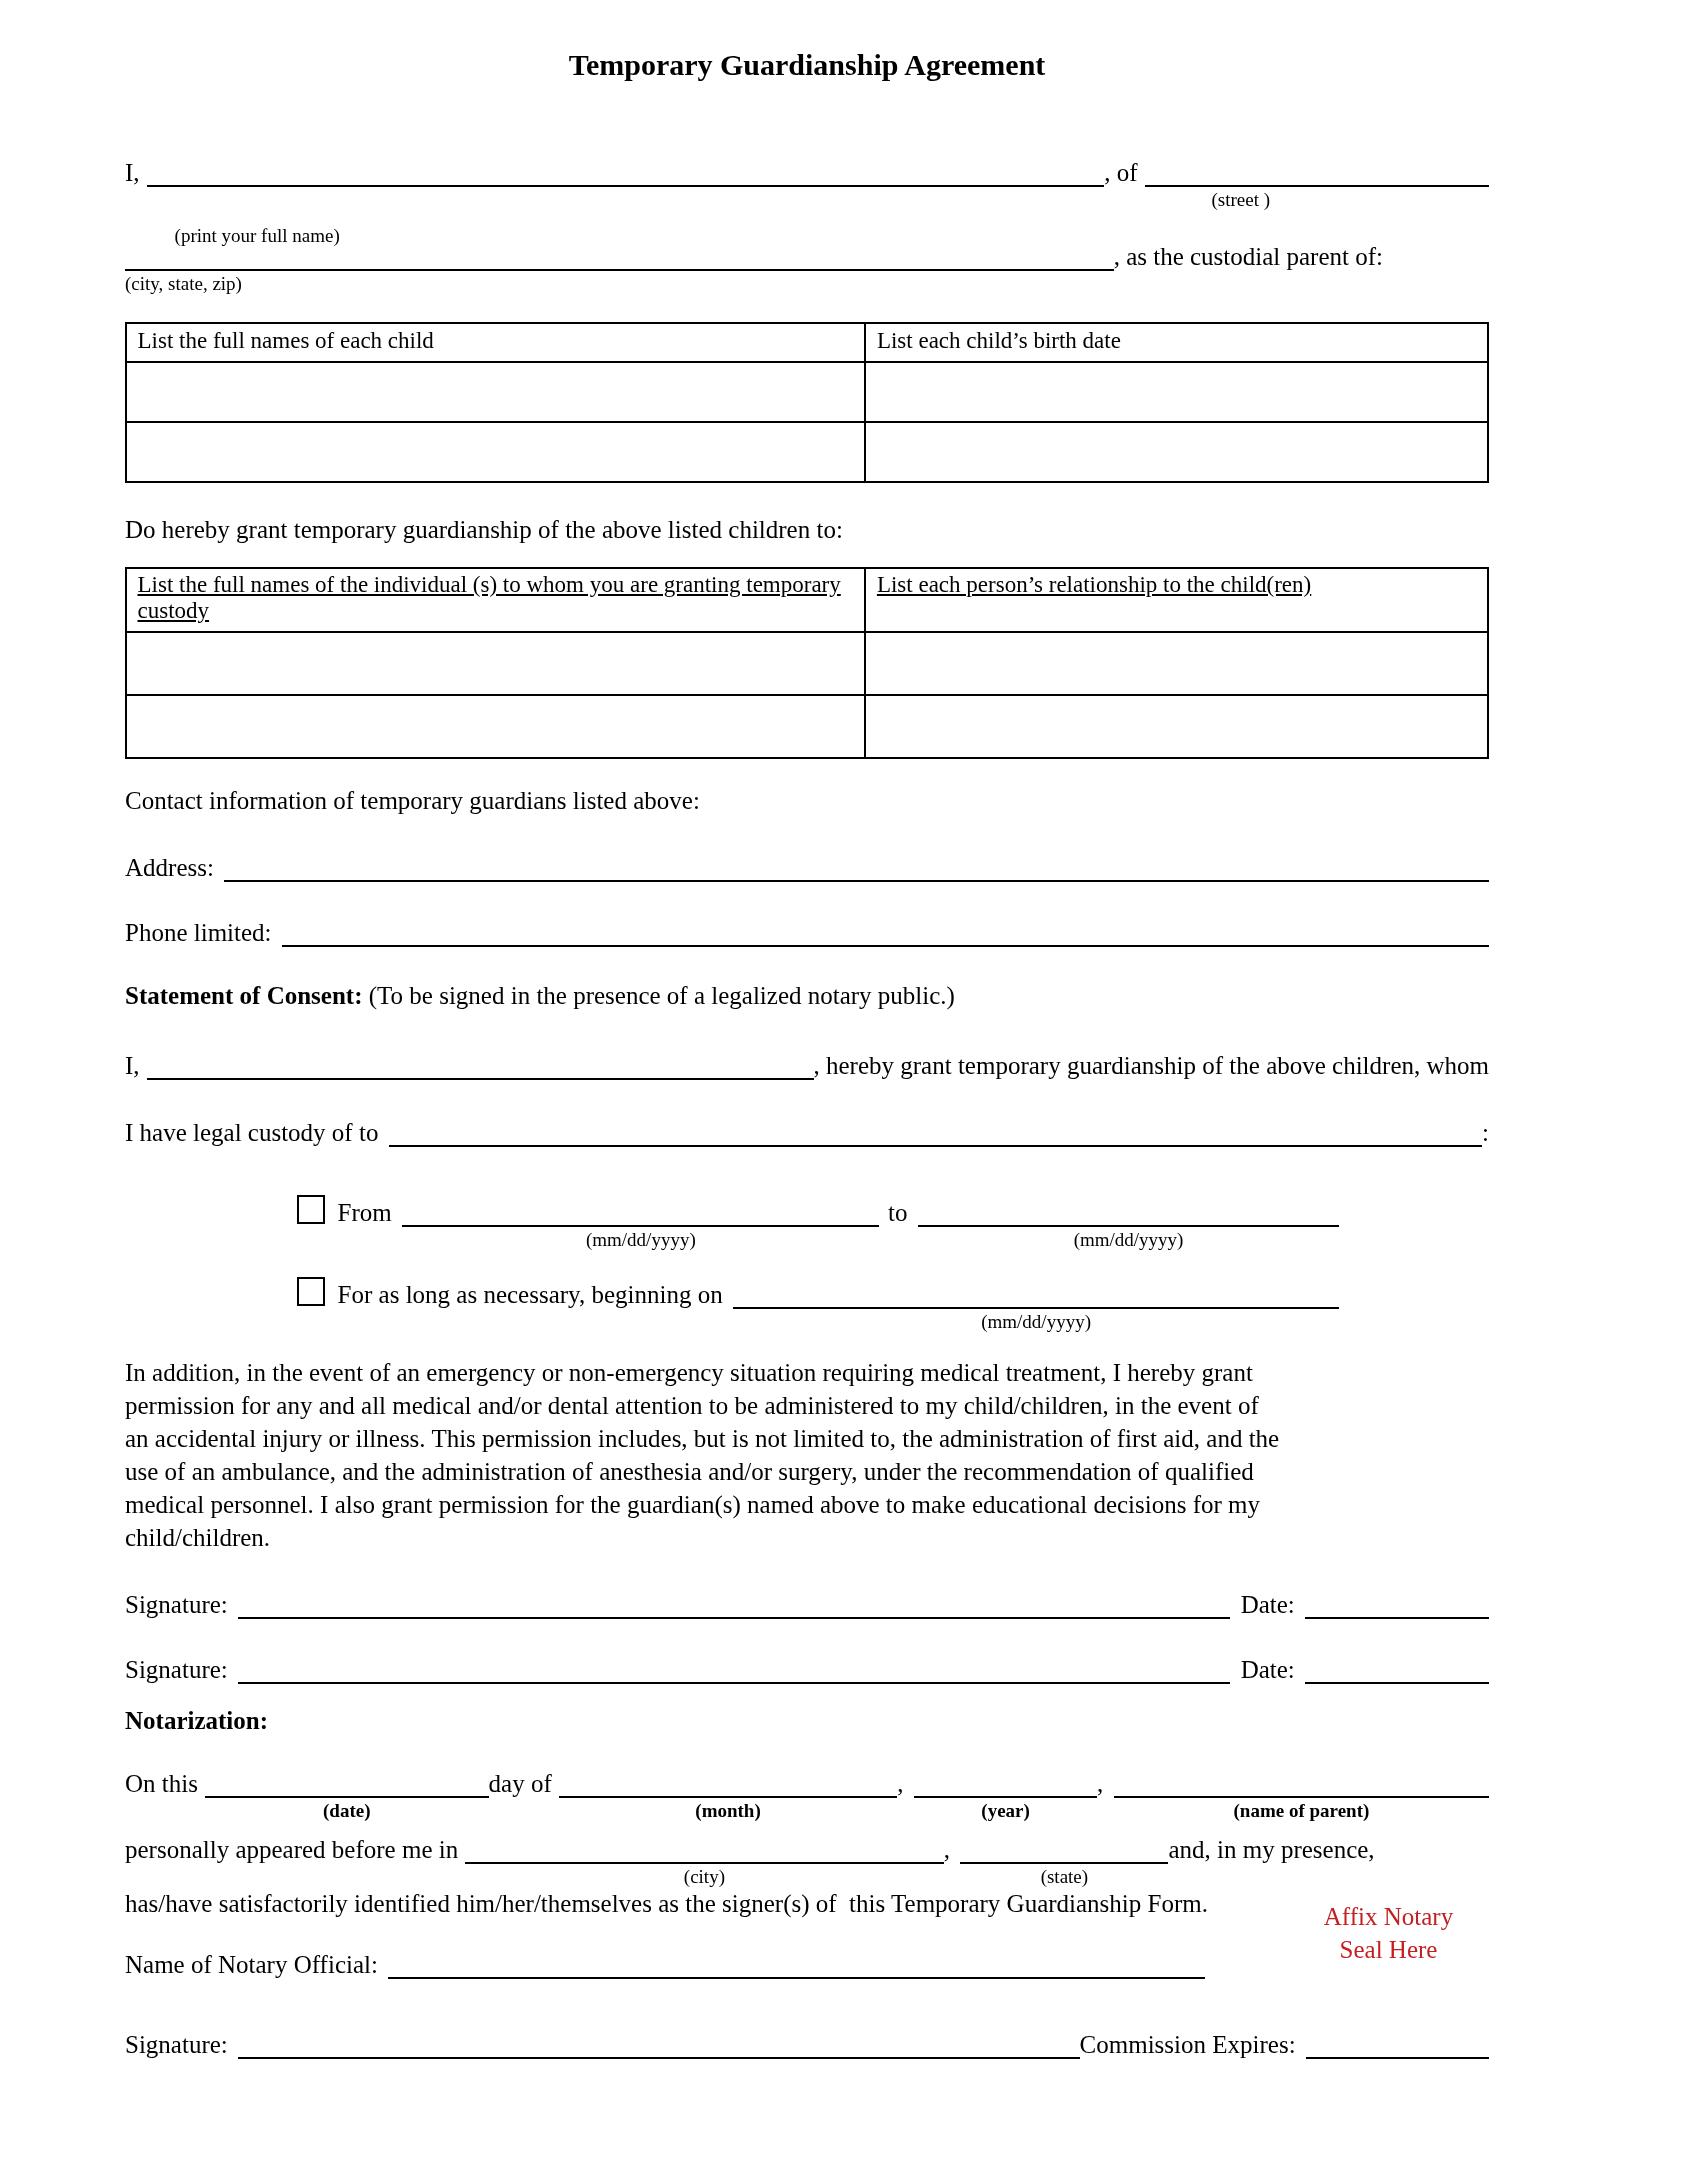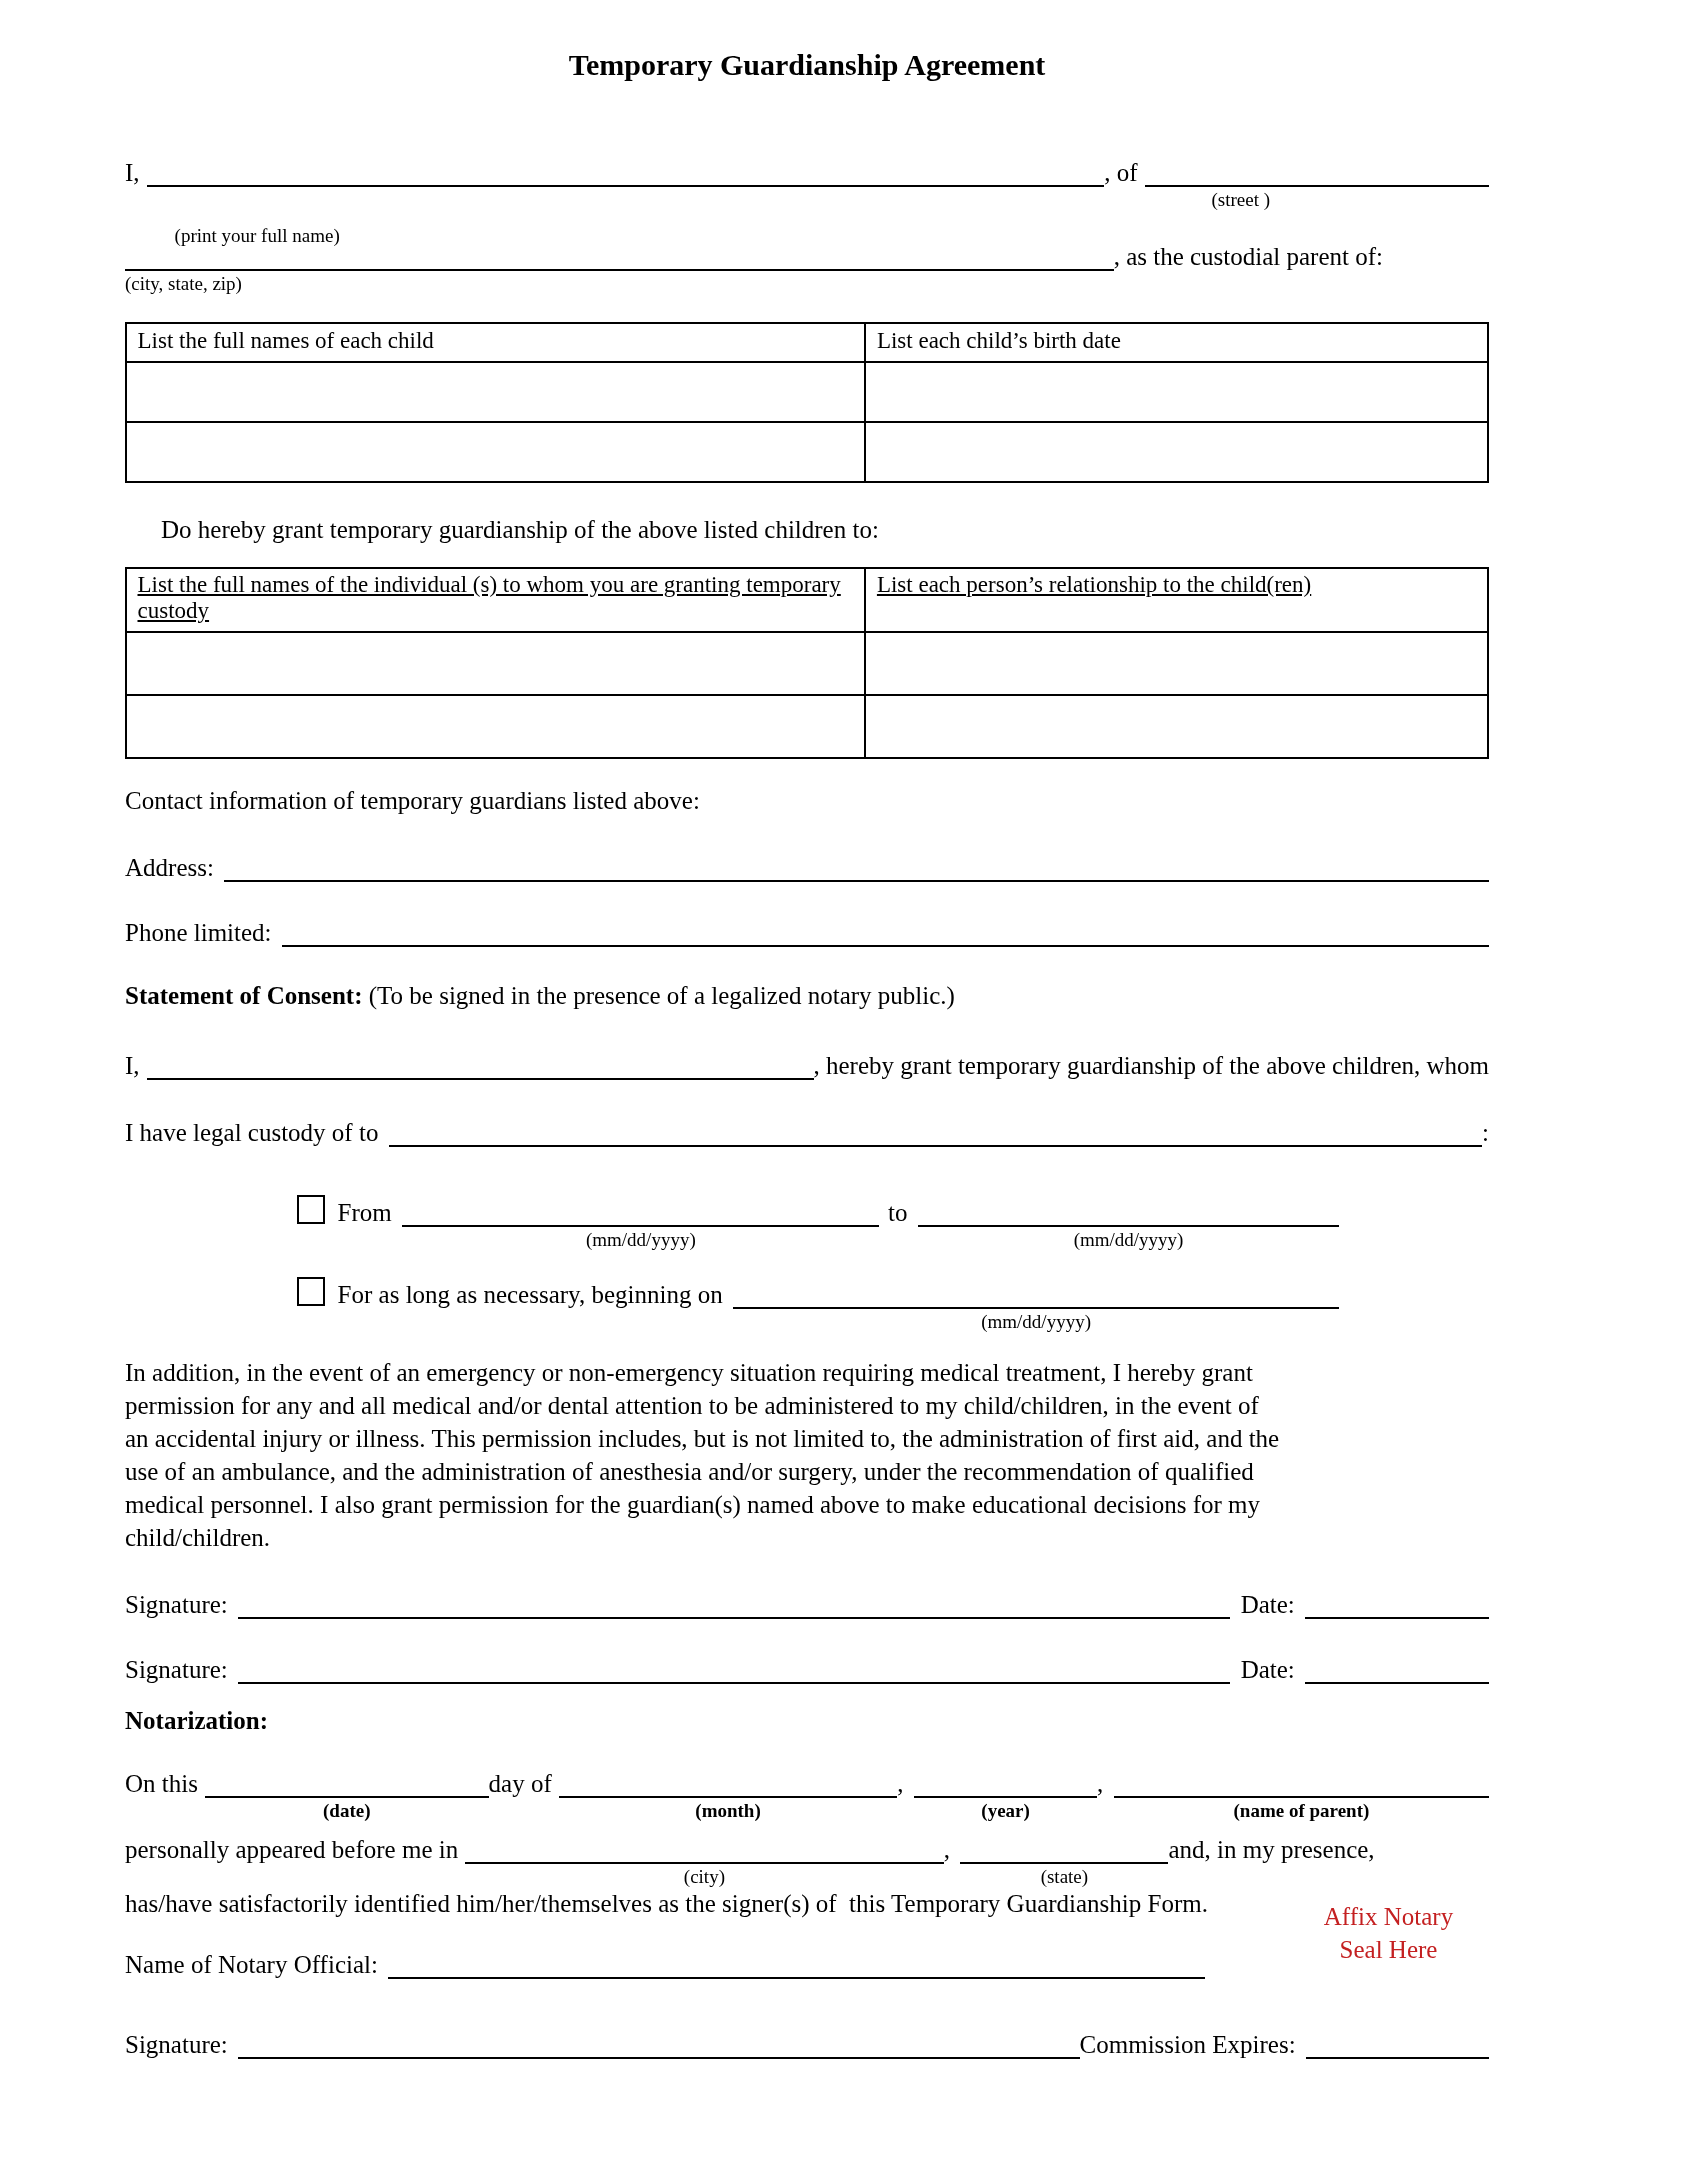--- a/index.html
+++ b/index.html
@@ -18,21 +18,21 @@
   .t{white-space:pre;flex:0 0 auto;}
   .blank{position:relative;align-self:stretch;border-bottom:2.6px solid #000;flex:1 1 auto;}
   .sub{position:absolute;top:100%;margin-top:4.4px;font-size:19px;white-space:nowrap;}
   .sub.center{left:50%;transform:translateX(-50%);}
   .sub.bold{font-weight:bold;}
   table{border-collapse:collapse;width:100%;table-layout:fixed;}
   th,td{border:2.6px solid #000;padding:3.5px 10.5px 7px 10.5px;vertical-align:top;
         text-align:left;font-weight:normal;font-size:23px;}
   .col1{width:52.6%;}
   .trow{height:60px;}
-  .plain{margin-top:33px;margin-left:36px;}
+  .plain{margin-top:33px;}
   .bold{font-weight:bold;}
   .cbrow{display:flex;align-items:flex-end;height:42px;position:relative;
          padding-left:172px;padding-right:150px;}
   .cb{flex:0 0 auto;width:23.6px;height:25px;border:2.6px solid #000;margin:0 13px 2.6px 0;}
   .para{margin-top:47px;white-space:pre-line;font-size:25px;line-height:33px;width:1364px;}
   .gap-s{margin-left:7px;}
   .gap-m{margin-left:10.5px;}
   .seal{position:absolute;top:-37px;right:0;width:201px;text-align:center;
         line-height:33px;font-size:25px;}
 </style>

